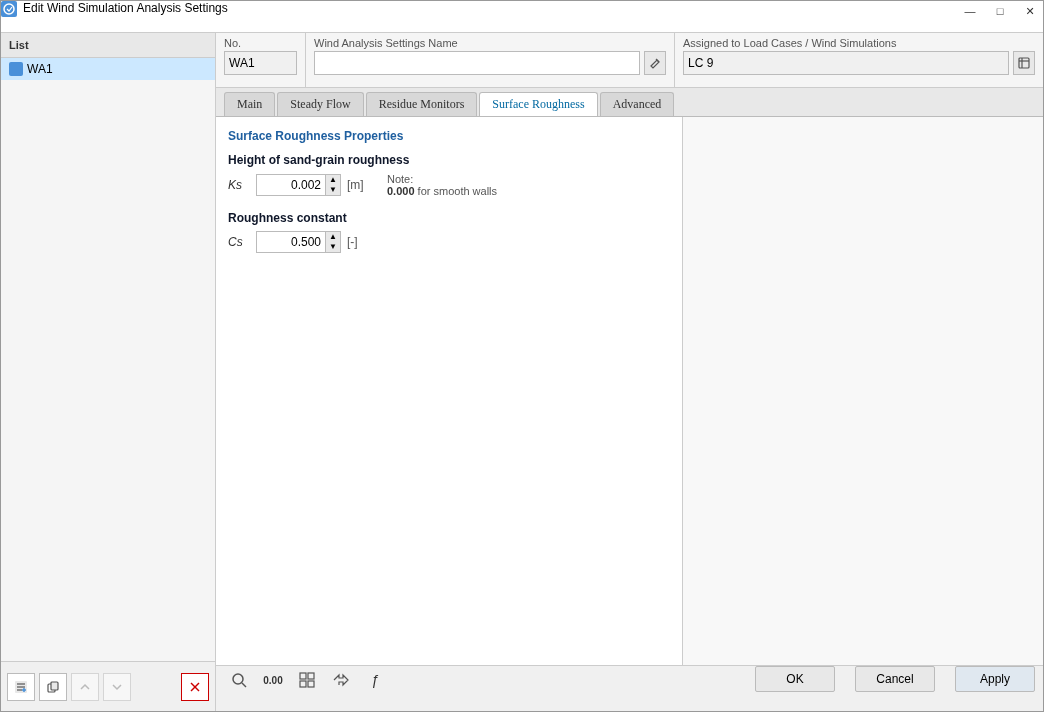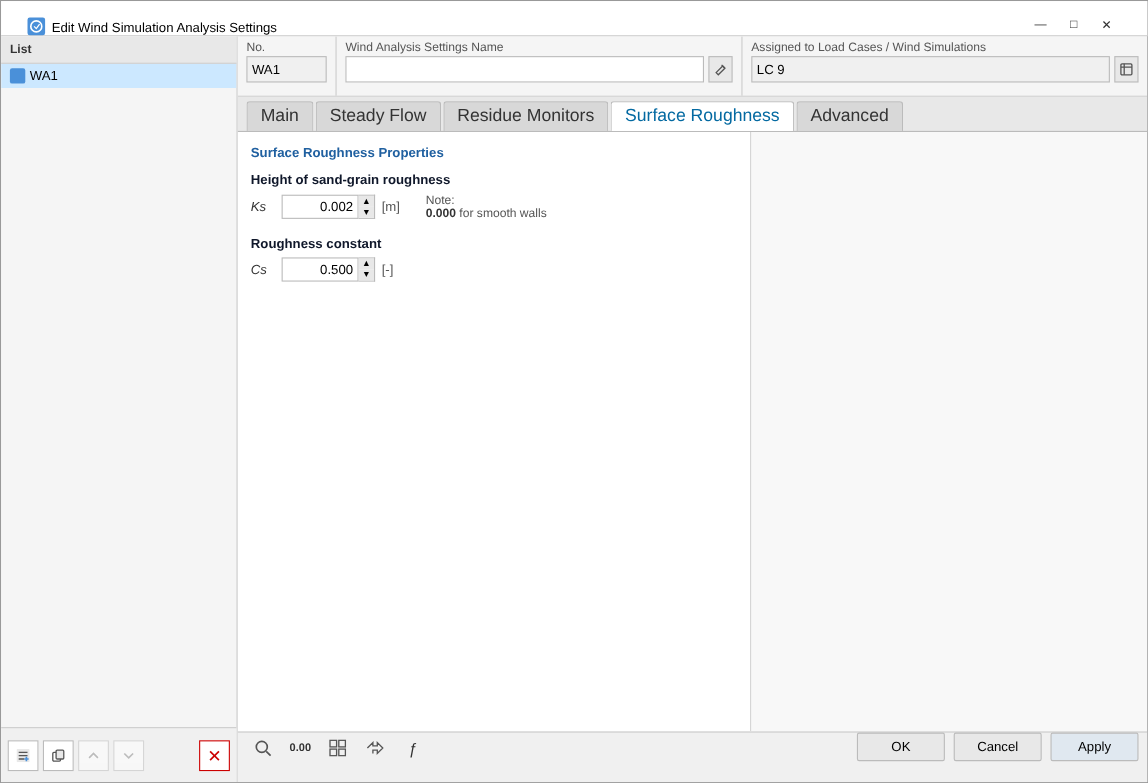--- a/index.html
+++ b/index.html
@@ -17,22 +17,22 @@
       height: 712px;
       background: #f0f0f0;
       border: 1px solid #999;
       display: flex;
       flex-direction: column;
     }
     .title-bar {
       background: #fff;
       height: 32px;
       display: flex;
-      align-items: flex-end;
-      padding: 0 24px;
+      align-items: flex-start;
+      padding: 0 0;
       border-bottom: 1px solid #ccc;
       user-select: none;
     }
     .title-bar-icon {
       width: 16px;
       height: 16px;
       margin-right: 6px;
       background: #4a90d9;
       border-radius: 2px;
       display: flex;
@@ -212,24 +212,25 @@
       padding-top: 4px;
       padding-left: 8px;
       gap: 2px;
     }
     .tab {
       padding: 4px 12px;
       background: #d8d8d8;
       border: 1px solid #bbb;
       border-bottom: none;
       cursor: pointer;
-      font-size: 16px;
+      font-size: 12px;
       border-radius: 3px 3px 0 0;
       color: #333;
       user-select: none;
+      font-family: Liberation Serif, serif;
     }
     .tab.active {
       background: #fff;
       border-color: #bbb;
       color: #0369a1;
       font-weight: 500;
     }
 
     
     .tab-content {
@@ -349,21 +350,21 @@
       cursor: pointer;
       display: flex;
       align-items: center;
       justify-content: center;
       font-size: 14px;
       color: #555;
       border-radius: 2px;
     }
     .dialog-btns {
       display: flex;
-      gap: 8px;
+      gap: 20px;
       padding-left: 12px;
     }
     .dialog-btn {
       width: 80px;
       height: 26px;
       background: #e8e8e8;
       border: 1px solid #bbb;
       cursor: pointer;
       font-size: 12px;
       border-radius: 2px;

